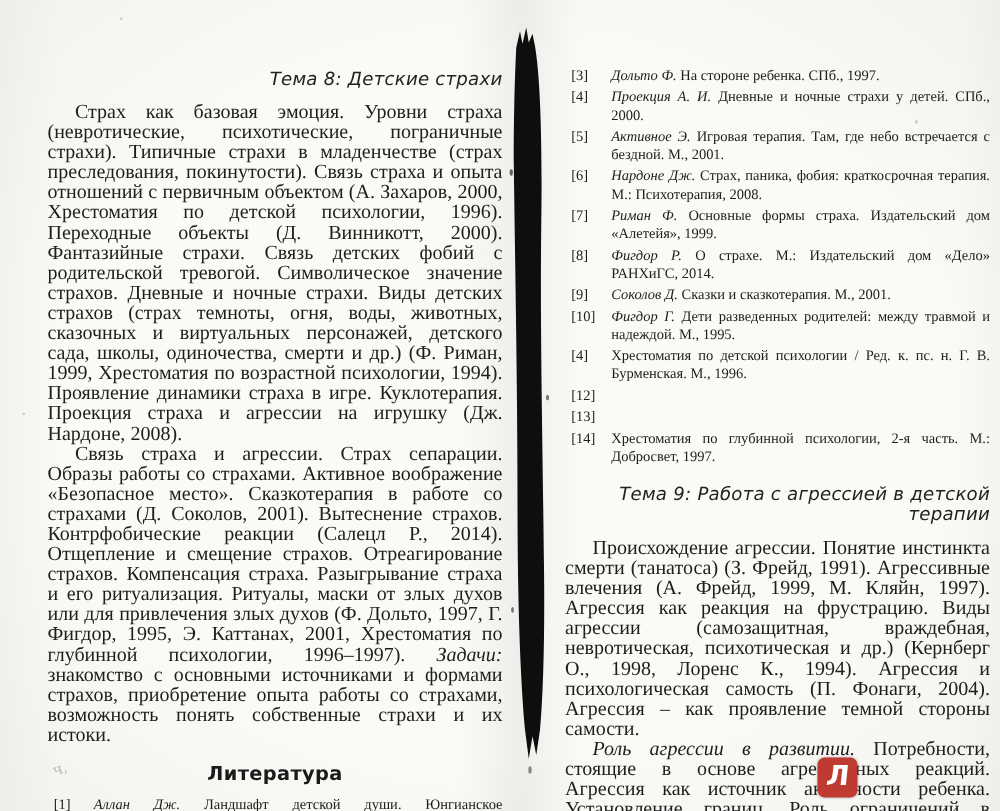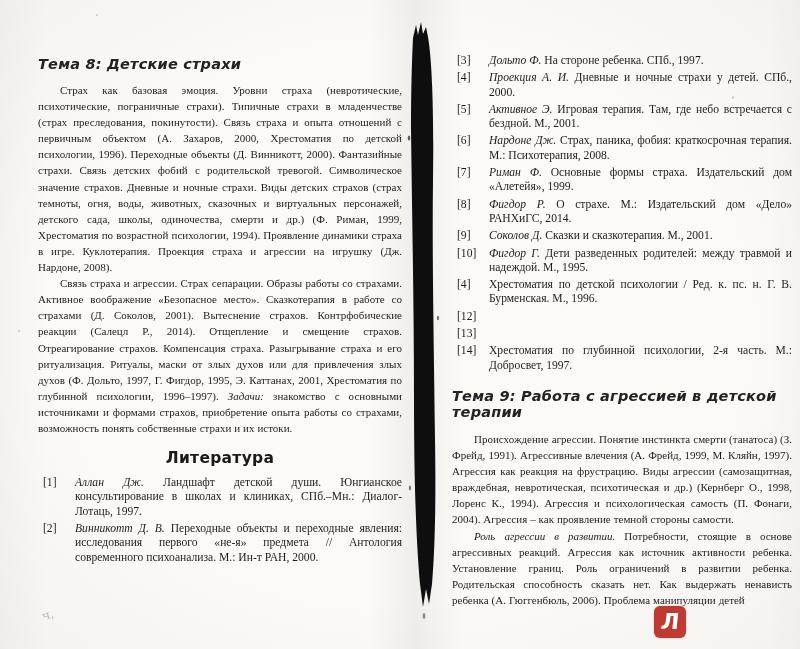--- a/index.html
+++ b/index.html
@@ -11,26 +11,26 @@
       #fbfaf7;
     color:#1d1d1d;
     font-family:"Liberation Serif", serif;
   }
   .page-col{position:absolute;}
   .left-col{left:38px;top:56px;width:364px;}
   .right-col{left:452px;top:54px;width:340px;}
 
   .topic-header{
     font-family:"DejaVu Sans", sans-serif;
-    font-style:italic;font-weight:700;
+    font-style:italic;font-weight:400;
     font-size:14.5px;letter-spacing:.2px;
-    text-align:left;margin:0 0 10px 0;color:#222;
+    text-align:right;margin:0 0 10px 0;color:#222;
   }
   .body-par{
-    font-size:11px;line-height:16.1px;margin:0;
+    font-size:16px;line-height:16.1px;margin:0;
     text-align:justify;text-indent:22px;
     hyphens:auto;-webkit-hyphens:auto;word-spacing:.2px;
   }
   .lit-header{
     font-family:"DejaVu Sans", sans-serif;
     font-weight:700;font-size:15.5px;letter-spacing:.3px;
     text-align:center;margin:13px 0 9px 0;color:#1a1a1a;
   }
   .ref-list{margin:0;}
   .ref{display:flex;font-size:11.6px;line-height:14.3px;margin:0 0 3px 0;}

